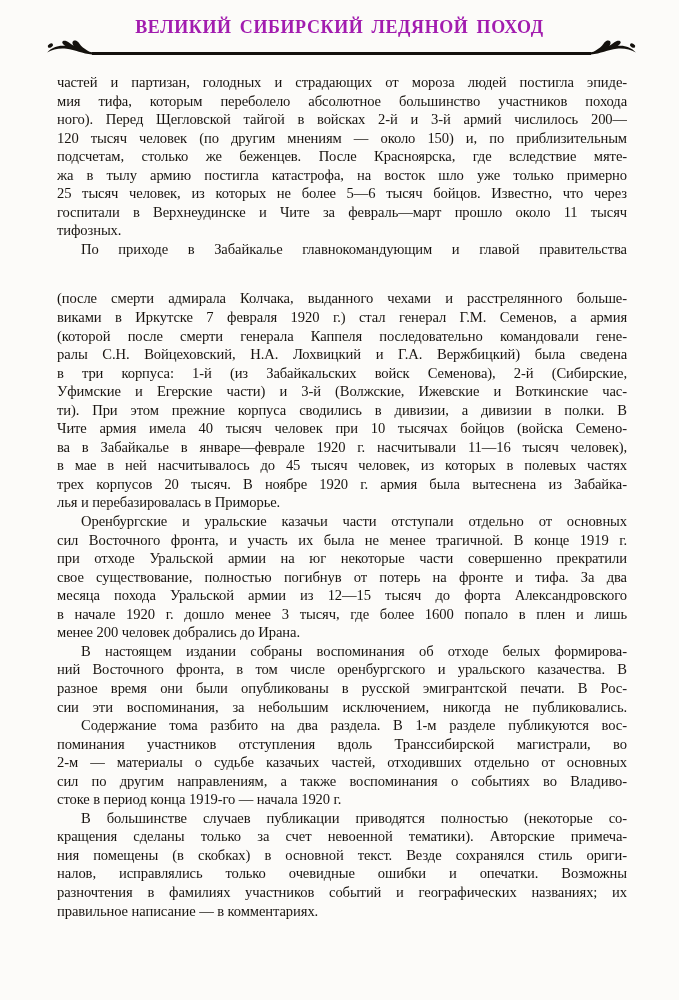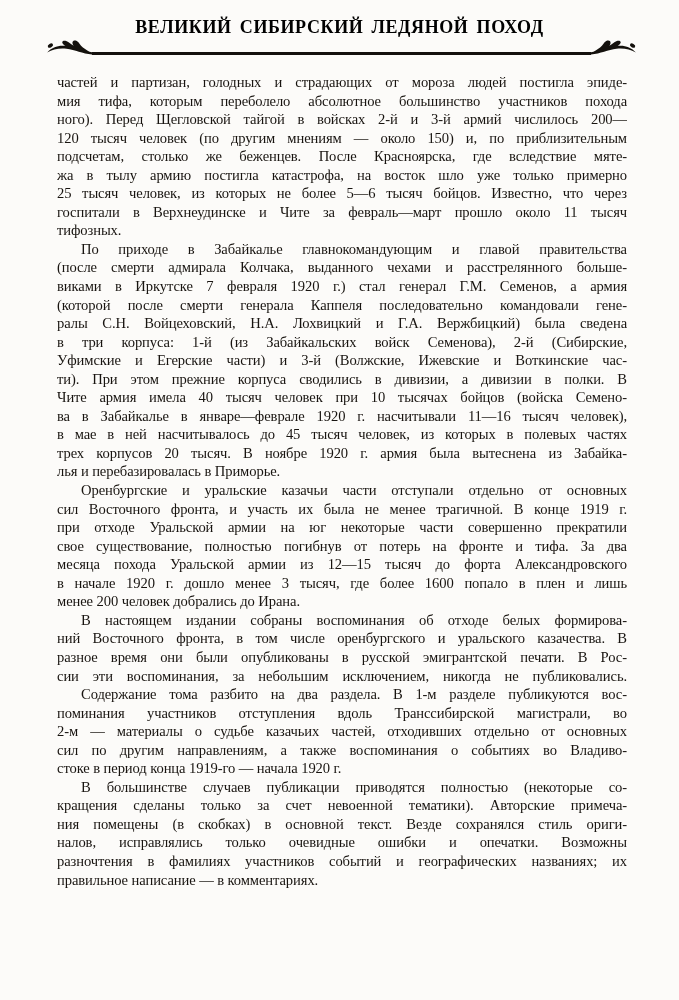--- a/index.html
+++ b/index.html
@@ -20,21 +20,21 @@
   .running-head {
     position: absolute;
     top: 17px;
     left: 0;
     right: 0;
     text-align: center;
     font-size: 18px;
     font-weight: bold;
     letter-spacing: 0.6px;
     word-spacing: 3px;
-    color: #000000;
+    color: #a21caf;
     white-space: nowrap;
   }
   .head-rule {
     position: absolute;
     top: 37px;
     left: 46px;
     right: 42px;
     height: 22px;
     display: flex;
     align-items: flex-end;
@@ -101,21 +101,21 @@
         <div class="pline" style="word-spacing: 9.25px;"><span>ного). Перед Щегловской тайгой в войсках 2-й и 3-й армий числилось 200—</span></div>
         <div class="pline" style="word-spacing: 8.56px;"><span>120 тысяч человек (по другим мнениям — около 150) и, по приблизительным</span></div>
         <div class="pline" style="word-spacing: 13.95px;"><span>подсчетам, столько же беженцев. После Красноярска, где вследствие мяте-</span></div>
         <div class="pline" style="word-spacing: 9.62px;"><span>жа в тылу армию постигла катастрофа, на восток шло уже только примерно</span></div>
         <div class="pline" style="word-spacing: 7.17px;"><span>25 тысяч человек, из которых не более 5—6 тысяч бойцов. Известно, что через</span></div>
         <div class="pline" style="word-spacing: 9.73px;"><span>госпитали в Верхнеудинске и Чите за февраль—март прошло около 11 тысяч</span></div>
         <div class="pline rag"><span>тифозных.</span></div>
       </div>
       <div class="para">
         <div class="pline ind" style="word-spacing: 16.11px;"><span>По приходе в Забайкалье главнокомандующим и главой правительства</span></div>
-        <div class="pline" style="word-spacing: 10.6px;"><span>(после смерти адмирала Колчака, выданного чехами и расстрелянного больше-</span></div>
+        <div class="pline" style="word-spacing: 10.6px; margin-top: 31px;"><span>(после смерти адмирала Колчака, выданного чехами и расстрелянного больше-</span></div>
         <div class="pline" style="word-spacing: 9.98px;"><span>виками в Иркутске 7 февраля 1920 г.) стал генерал Г.М. Семенов, а армия</span></div>
         <div class="pline" style="word-spacing: 13.69px;"><span>(которой после смерти генерала Каппеля последовательно командовали гене-</span></div>
         <div class="pline" style="word-spacing: 11.16px;"><span>ралы С.Н. Войцеховский, Н.А. Лохвицкий и Г.А. Вержбицкий) была сведена</span></div>
         <div class="pline" style="word-spacing: 14.61px;"><span>в три корпуса: 1-й (из Забайкальских войск Семенова), 2-й (Сибирские,</span></div>
         <div class="pline" style="word-spacing: 10.59px;"><span>Уфимские и Егерские части) и 3-й (Волжские, Ижевские и Воткинские час-</span></div>
         <div class="pline" style="word-spacing: 9.39px;"><span>ти). При этом прежние корпуса сводились в дивизии, а дивизии в полки. В</span></div>
         <div class="pline" style="word-spacing: 9.18px;"><span>Чите армия имела 40 тысяч человек при 10 тысячах бойцов (войска Семено-</span></div>
         <div class="pline" style="word-spacing: 8.34px;"><span>ва в Забайкалье в январе—феврале 1920 г. насчитывали 11—16 тысяч человек),</span></div>
         <div class="pline" style="word-spacing: 7.34px;"><span>в мае в ней насчитывалось до 45 тысяч человек, из которых в полевых частях</span></div>
         <div class="pline" style="word-spacing: 8.68px;"><span>трех корпусов 20 тысяч. В ноябре 1920 г. армия была вытеснена из Забайка-</span></div>
@@ -139,20 +139,20 @@
       <div class="para">
         <div class="pline ind" style="word-spacing: 9.19px;"><span>Содержание тома разбито на два раздела. В 1-м разделе публикуются вос-</span></div>
         <div class="pline" style="word-spacing: 18.9px;"><span>поминания участников отступления вдоль Транссибирской магистрали, во</span></div>
         <div class="pline" style="word-spacing: 8.51px;"><span>2-м — материалы о судьбе казачьих частей, отходивших отдельно от основных</span></div>
         <div class="pline" style="word-spacing: 9.71px;"><span>сил по другим направлениям, а также воспоминания о событиях во Владиво-</span></div>
         <div class="pline rag"><span>стоке в период конца 1919-го — начала 1920 г.</span></div>
       </div>
       <div class="para">
         <div class="pline ind" style="word-spacing: 12.45px;"><span>В большинстве случаев публикации приводятся полностью (некоторые со-</span></div>
         <div class="pline" style="word-spacing: 12.71px;"><span>кращения сделаны только за счет невоенной тематики). Авторские примеча-</span></div>
-        <div class="pline" style="word-spacing: 10.58px; text-align: right;"><span>ния помещены (в скобках) в основной текст. Везде сохранялся стиль ориги-</span></div>
+        <div class="pline" style="word-spacing: 10.58px;"><span>ния помещены (в скобках) в основной текст. Везде сохранялся стиль ориги-</span></div>
         <div class="pline" style="word-spacing: 19.45px; text-align: center;"><span>налов, исправлялись только очевидные ошибки и опечатки. Возможны</span></div>
         <div class="pline" style="word-spacing: 11.23px;"><span>разночтения в фамилиях участников событий и географических названиях; их</span></div>
         <div class="pline rag"><span>правильное написание — в комментариях.</span></div>
       </div>
     </div>
 
 </div>
 
 </body></html>

